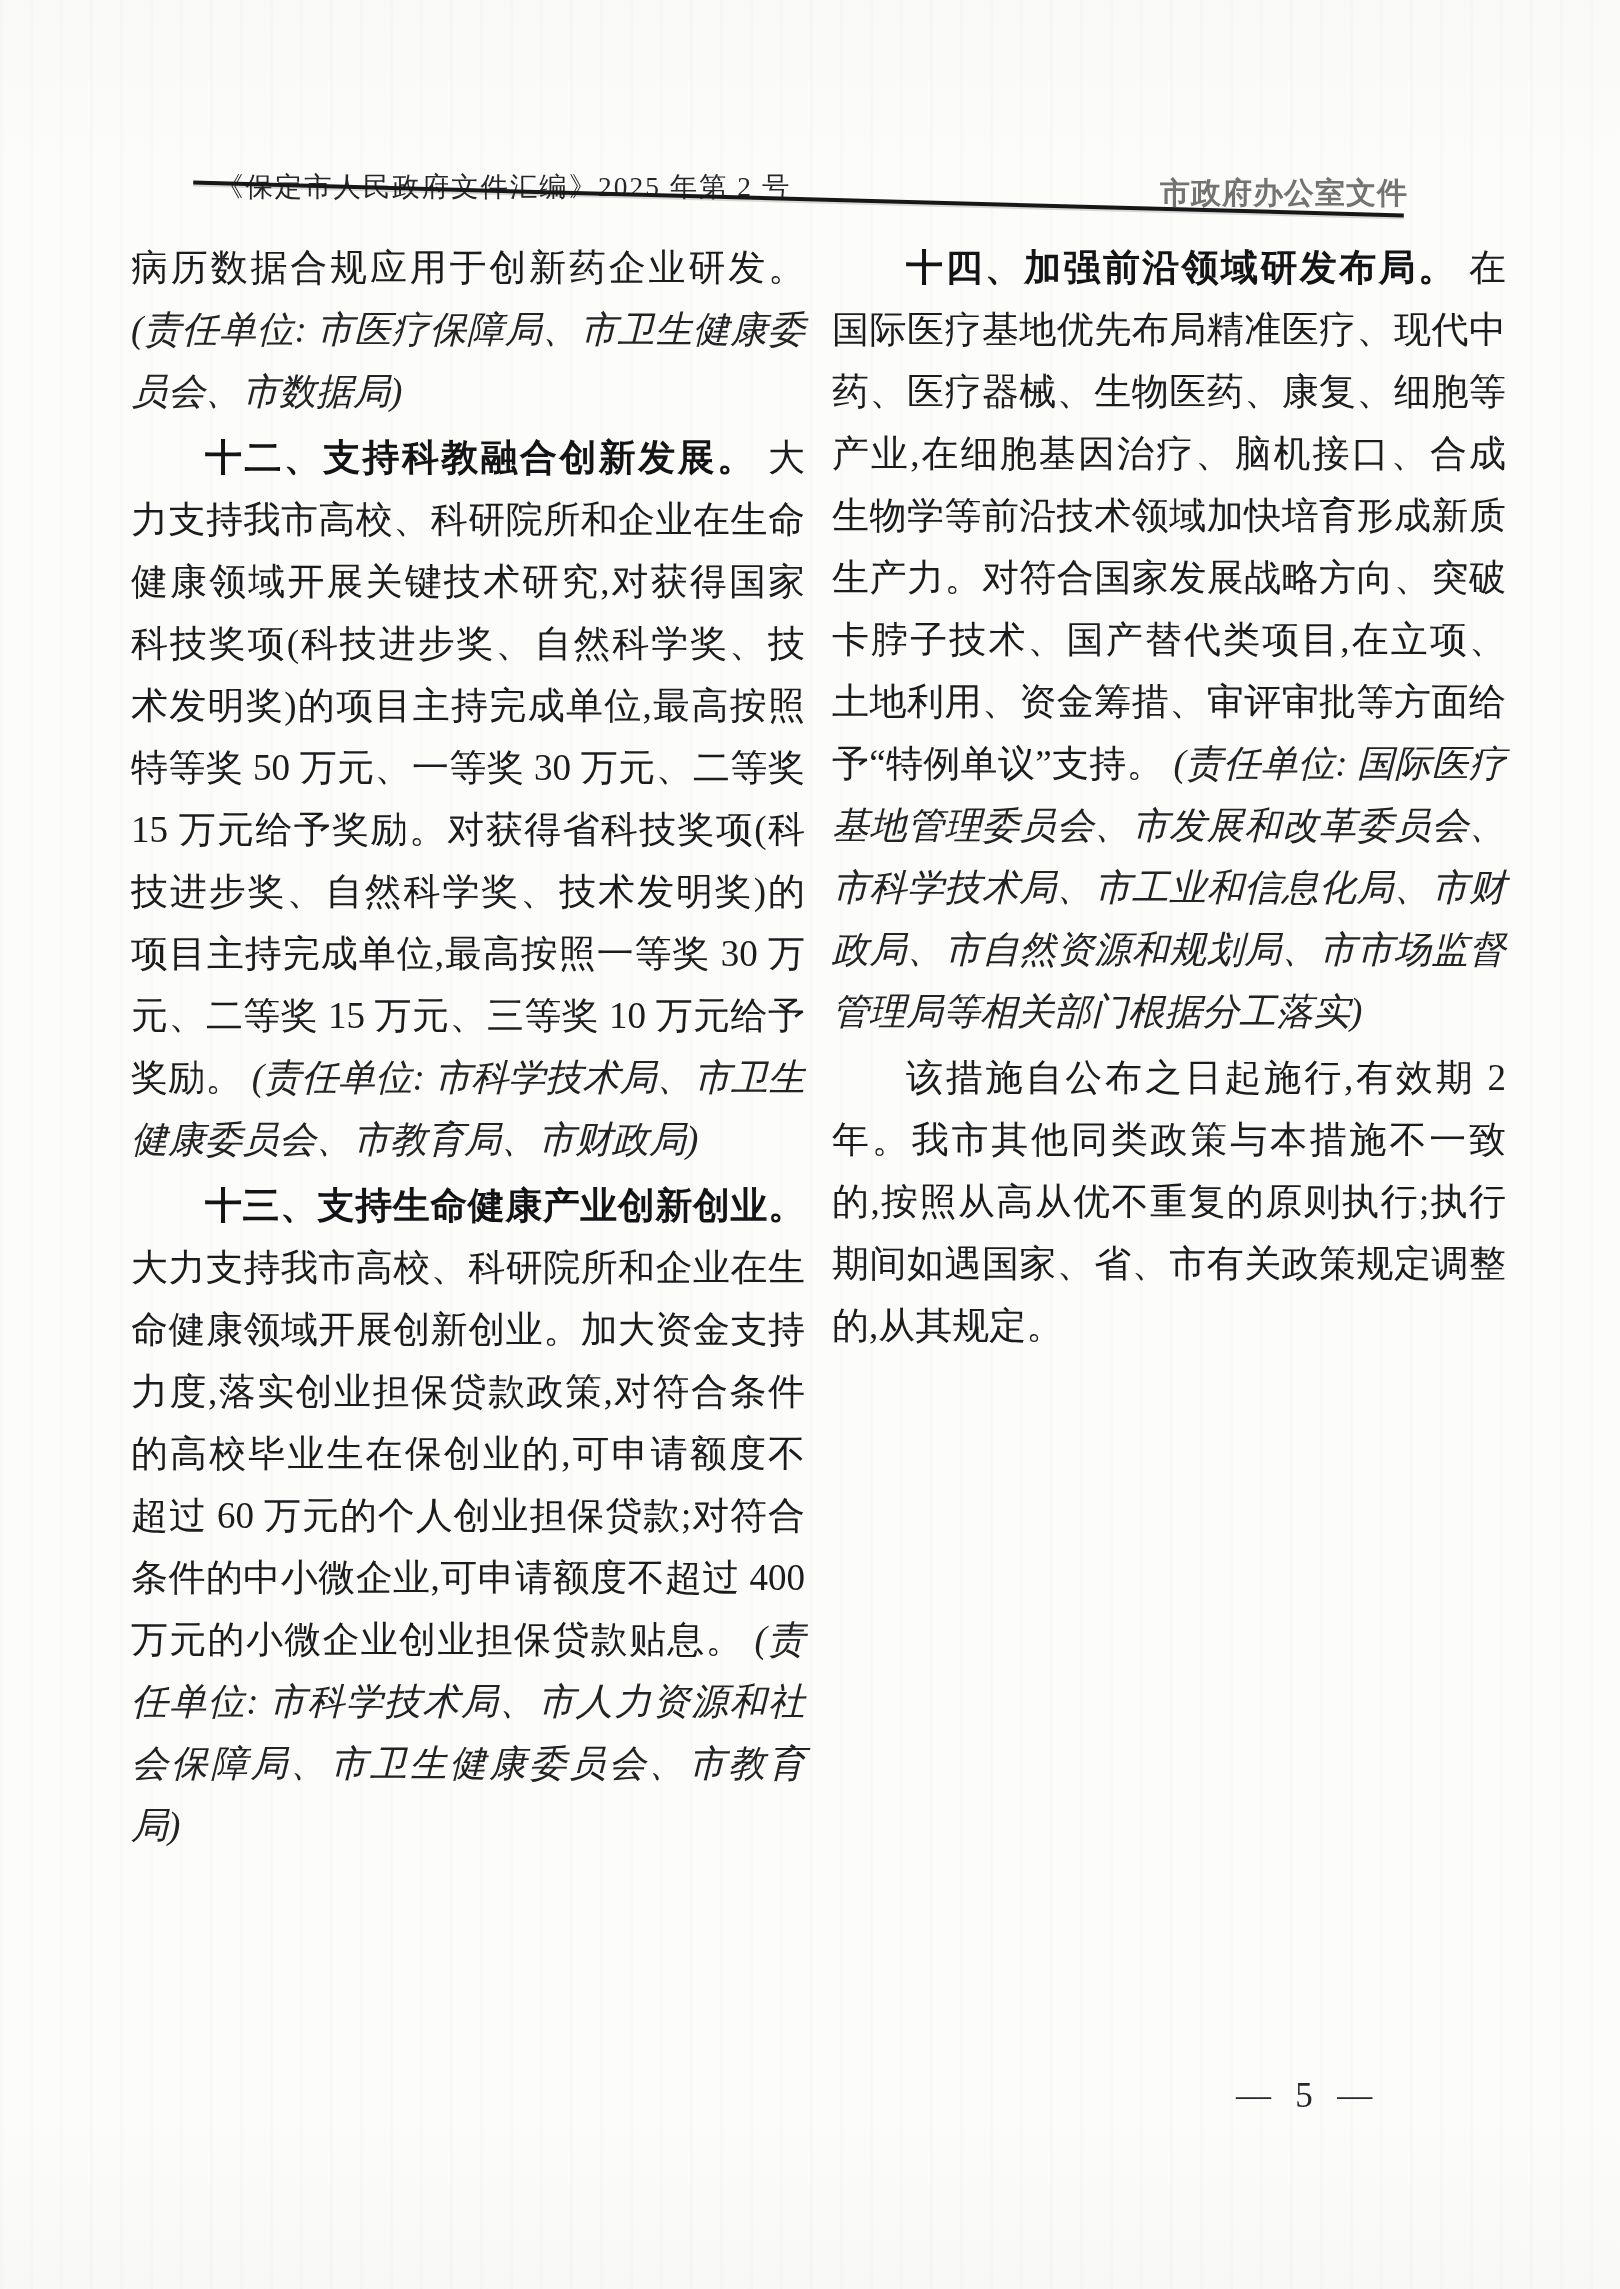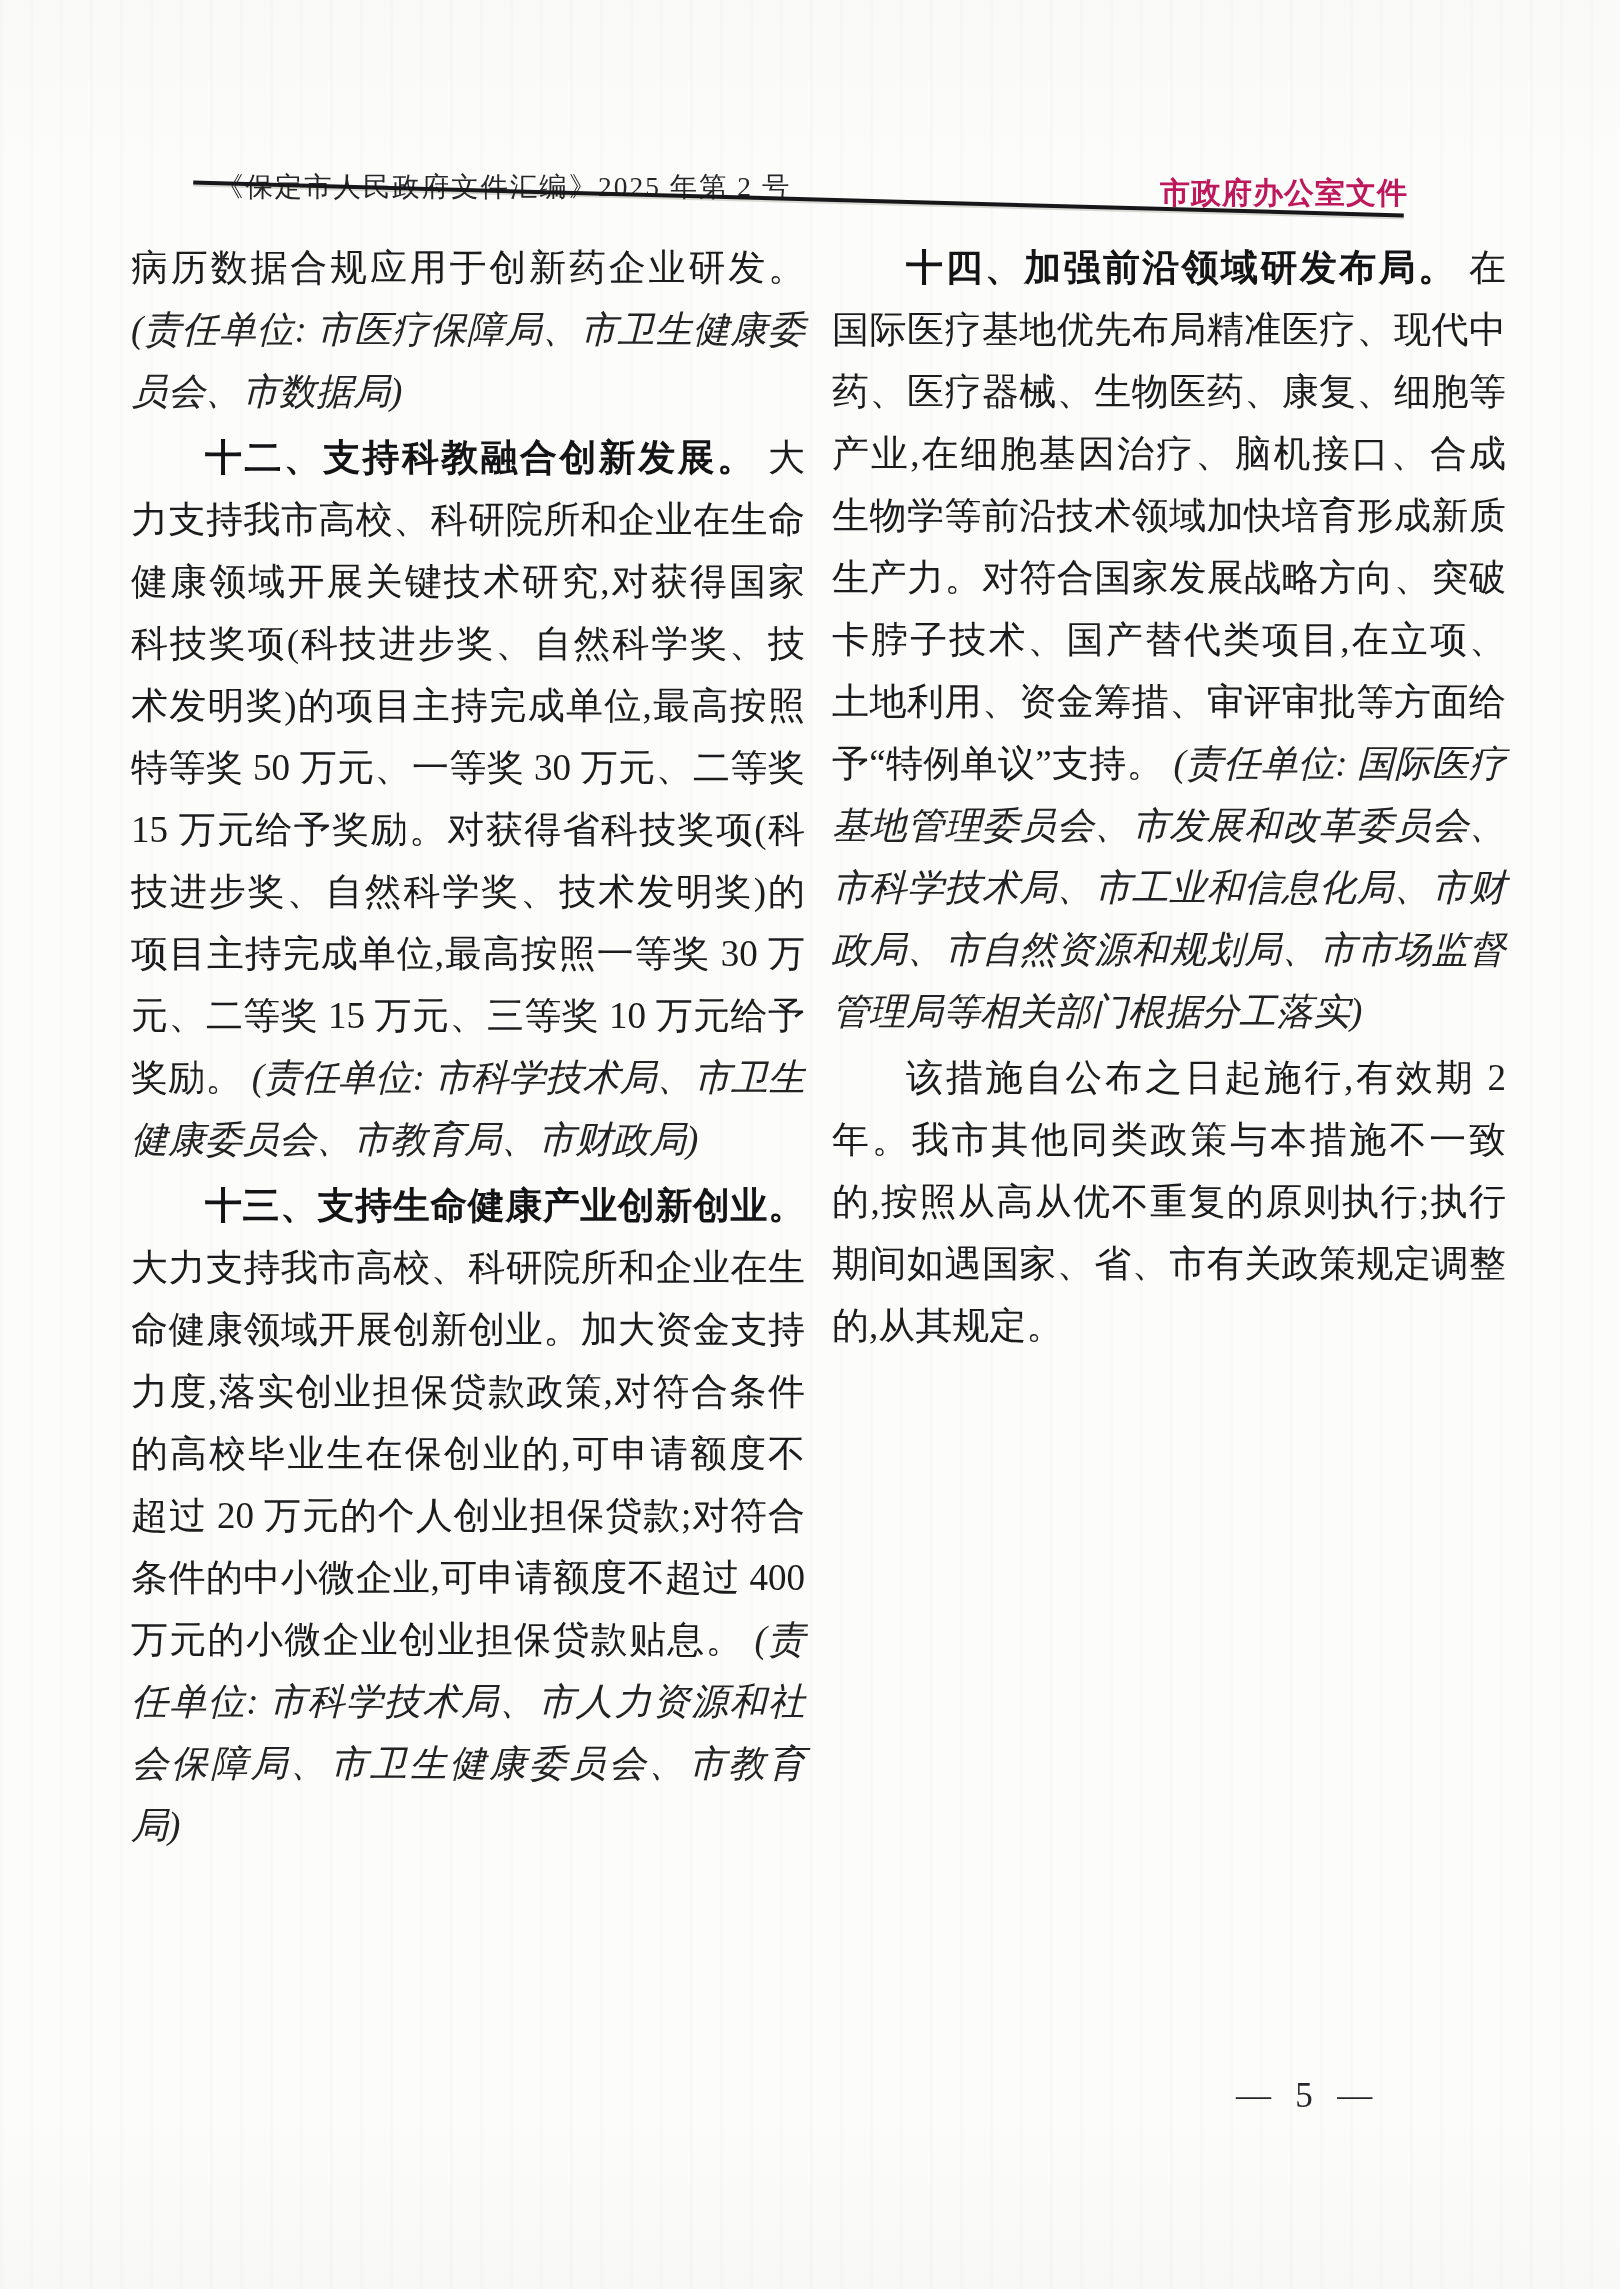--- a/index.html
+++ b/index.html
@@ -31,21 +31,21 @@
     white-space: nowrap;
   }
   .hdr-right {
     position: absolute;
     left: 1160px;
     top: 173px;
     font-size: 30px;
     font-weight: bold;
     font-family: Liberation Serif, serif;
     letter-spacing: 1px;
-    color: #be185d;
+    color: #737373;
     white-space: nowrap;
     text-align: right;
   }
   .hdr-rule {
     position: absolute;
     left: 193px;
     top: 197px;
     width: 1211px;
     height: 3.9px;
     background: #17171a;
@@ -104,21 +104,21 @@
       <span class="seg-normal">病历数据合规应用于创新药企业研发。</span>
       <span class="seg-kaiti">(责任单位: 市医疗保障局、市卫生健康委员会、市数据局)</span>
     </p>
     <p class="para indent">
       <span class="seg-bold">十二、支持科教融合创新发展。</span>
       <span class="seg-normal">大力支持我市高校、科研院所和企业在生命健康领域开展关键技术研究,对获得国家科技奖项(科技进步奖、自然科学奖、技术发明奖)的项目主持完成单位,最高按照特等奖 50 万元、一等奖 30 万元、二等奖 15 万元给予奖励。对获得省科技奖项(科技进步奖、自然科学奖、技术发明奖)的项目主持完成单位,最高按照一等奖 30 万元、二等奖 15 万元、三等奖 10 万元给予奖励。</span>
       <span class="seg-kaiti">(责任单位: 市科学技术局、市卫生健康委员会、市教育局、市财政局)</span>
     </p>
     <p class="para indent">
       <span class="seg-bold">十三、支持生命健康产业创新创业。</span>
-      <span class="seg-normal">大力支持我市高校、科研院所和企业在生命健康领域开展创新创业。加大资金支持力度,落实创业担保贷款政策,对符合条件的高校毕业生在保创业的,可申请额度不超过 20 万元的个人创业担保贷款;对符合条件的中小微企业,可申请额度不超过 400 万元的小微企业创业担保贷款贴息。</span>
+      <span class="seg-normal">大力支持我市高校、科研院所和企业在生命健康领域开展创新创业。加大资金支持力度,落实创业担保贷款政策,对符合条件的高校毕业生在保创业的,可申请额度不超过 60 万元的个人创业担保贷款;对符合条件的中小微企业,可申请额度不超过 400 万元的小微企业创业担保贷款贴息。</span>
       <span class="seg-kaiti">(责任单位: 市科学技术局、市人力资源和社会保障局、市卫生健康委员会、市教育局)</span>
     </p>
   </div>
 
   <div class="col col-right">
     <p class="para indent">
       <span class="seg-bold">十四、加强前沿领域研发布局。</span>
       <span class="seg-normal">在国际医疗基地优先布局精准医疗、现代中药、医疗器械、生物医药、康复、细胞等产业,在细胞基因治疗、脑机接口、合成生物学等前沿技术领域加快培育形成新质生产力。对符合国家发展战略方向、突破卡脖子技术、国产替代类项目,在立项、土地利用、资金筹措、审评审批等方面给予“特例单议”支持。</span>
       <span class="seg-kaiti">(责任单位: 国际医疗基地管理委员会、市发展和改革委员会、市科学技术局、市工业和信息化局、市财政局、市自然资源和规划局、市市场监督管理局等相关部门根据分工落实)</span>
     </p>

